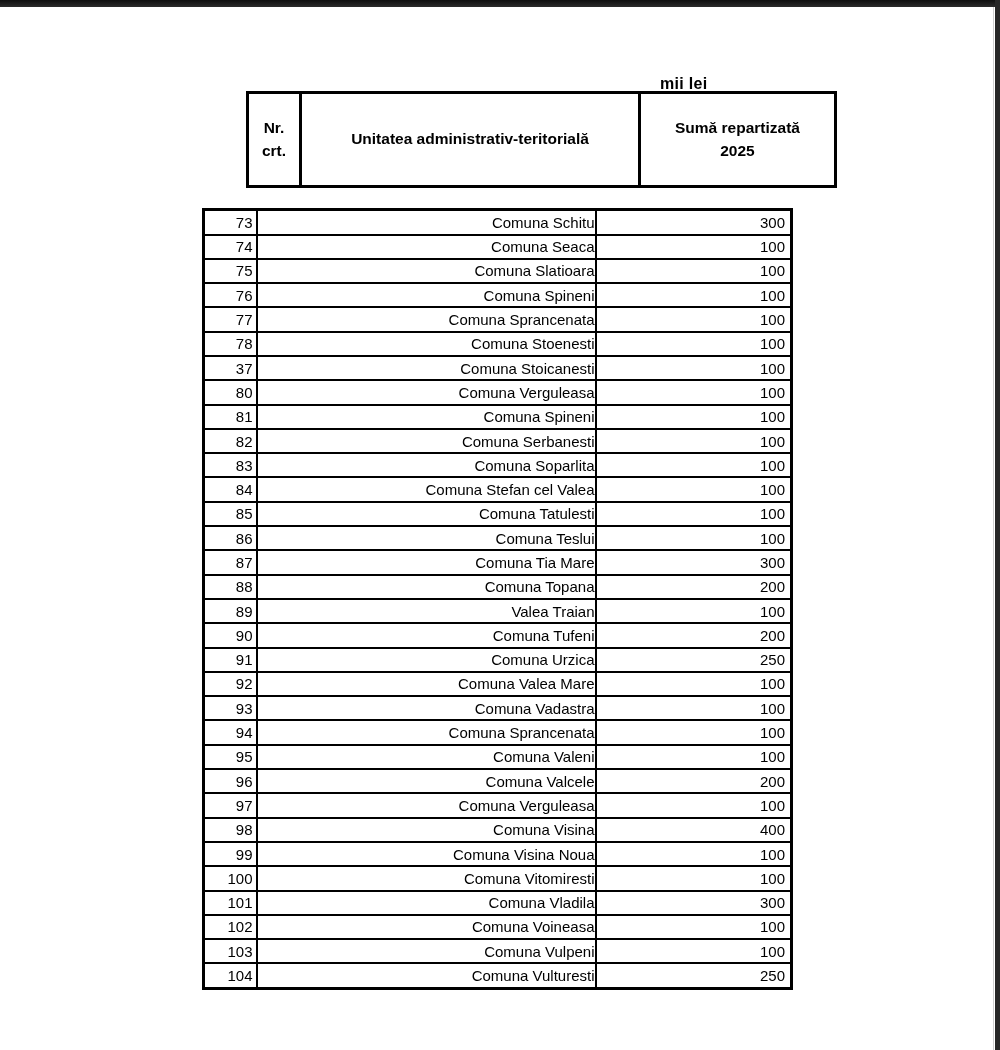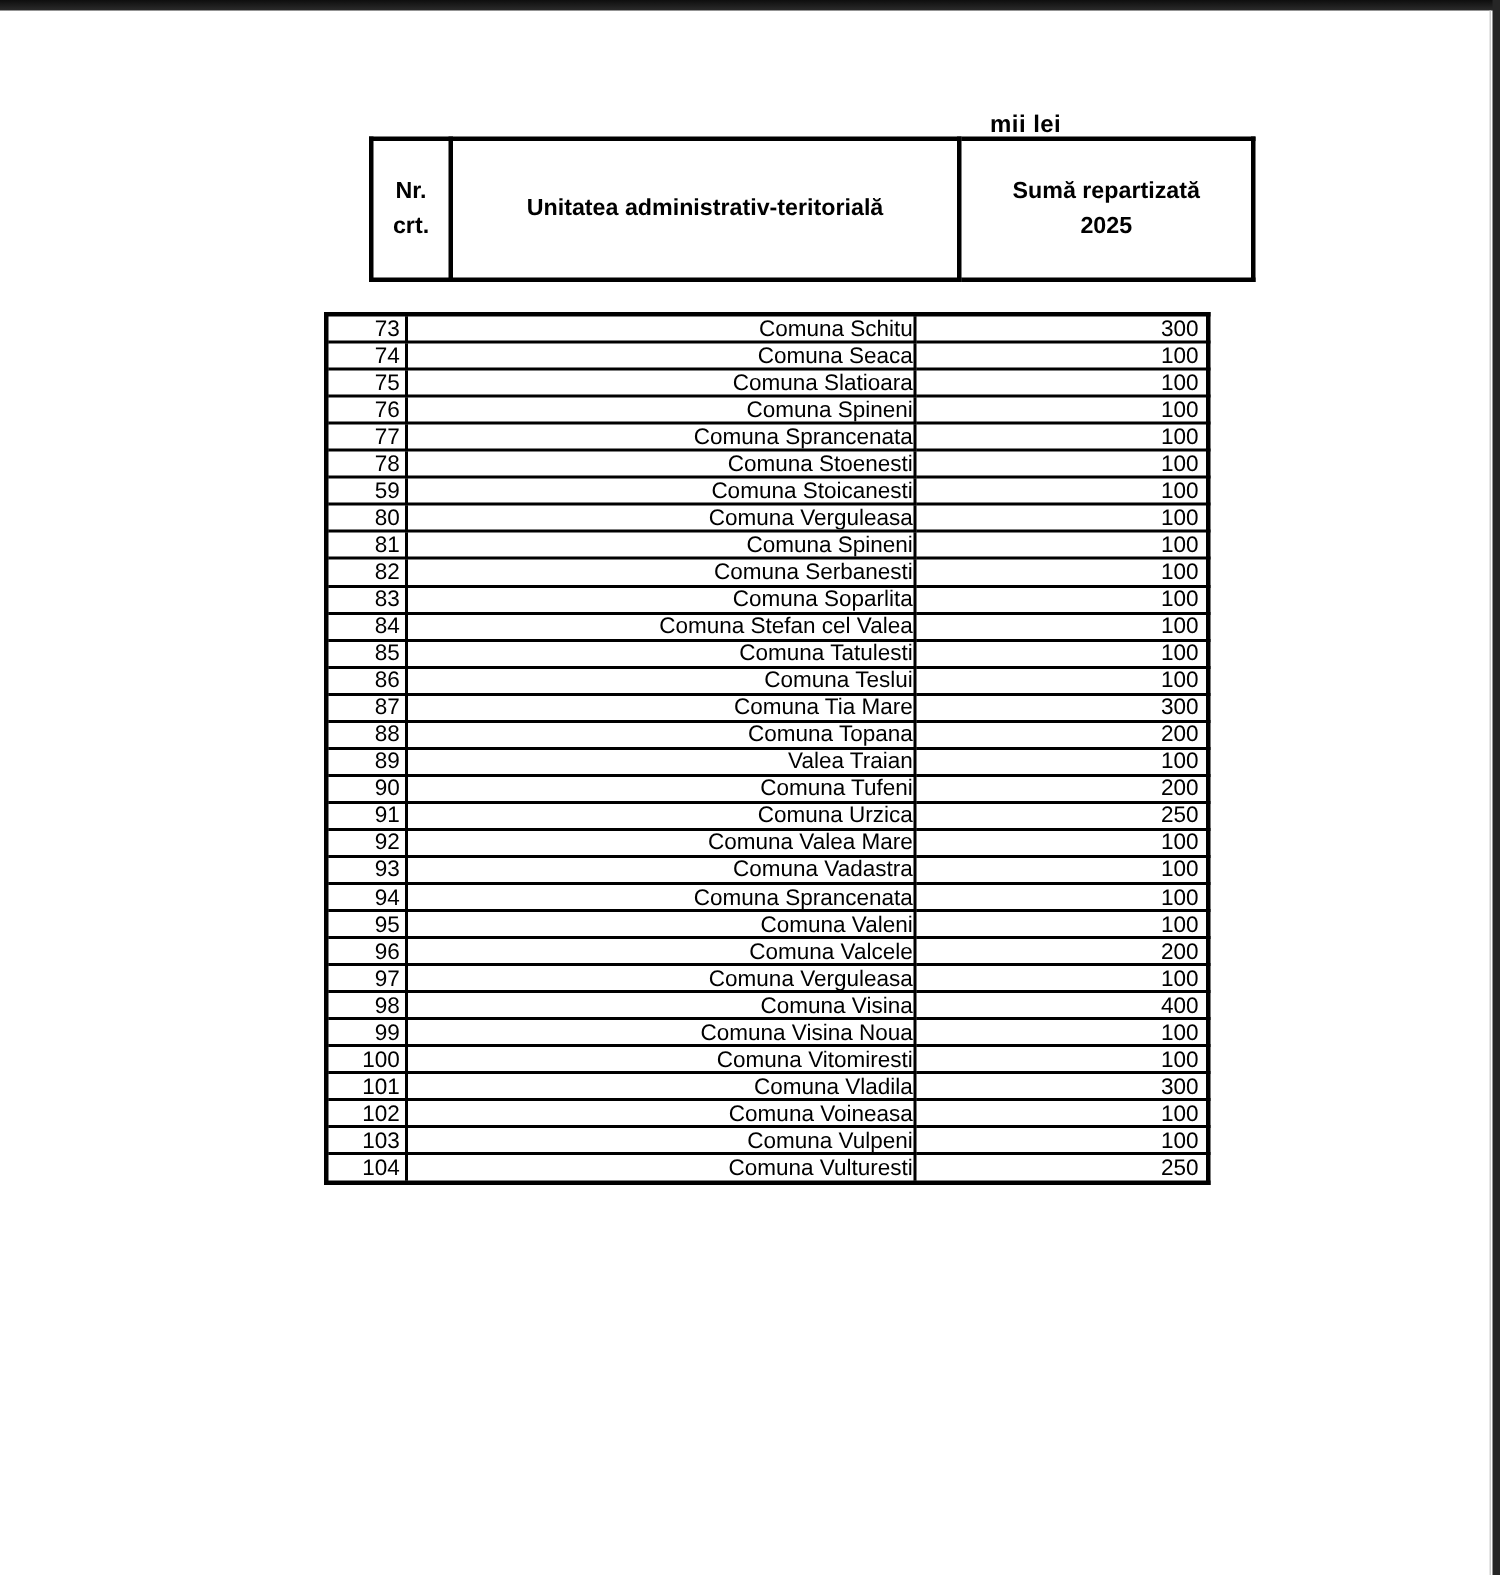--- a/index.html
+++ b/index.html
@@ -39,22 +39,22 @@
     width: 588px; height: 97px; margin-left: 44px;
   }
   .hdr-table th {
     border: 3px solid #000;
     font-size: 15.5px; font-weight: bold;
     text-align: center; vertical-align: middle;
     white-space: pre-line; line-height: 1.45;
   }
 
   .body-table {
-    position: absolute; left: 216px; top: 208px;
-    width: 588px; height: 582px;
+    position: absolute; left: 202px; top: 208px;
+    width: 588px; height: 782px;
   }
   .body-table { border: 3px solid #000; }
   .body-table td {
     border: 2px solid #000;
     font-size: 15px; line-height: 1;
     vertical-align: middle;
     overflow: hidden; white-space: nowrap;
   }
   td.cell-nr   { text-align: right; padding-right: 3px; }
   td.cell-uat  { text-align: right;  padding-left: 4px; }
@@ -123,21 +123,21 @@
           <td class="cell-nr">77</td>
           <td class="cell-uat">Comuna Sprancenata</td>
           <td class="cell-suma">100</td>
         </tr>
         <tr>
           <td class="cell-nr">78</td>
           <td class="cell-uat">Comuna Stoenesti</td>
           <td class="cell-suma">100</td>
         </tr>
         <tr>
-          <td class="cell-nr">59</td>
+          <td class="cell-nr">37</td>
           <td class="cell-uat">Comuna Stoicanesti</td>
           <td class="cell-suma">100</td>
         </tr>
         <tr>
           <td class="cell-nr">80</td>
           <td class="cell-uat">Comuna Verguleasa</td>
           <td class="cell-suma">100</td>
         </tr>
         <tr>
           <td class="cell-nr">81</td>

